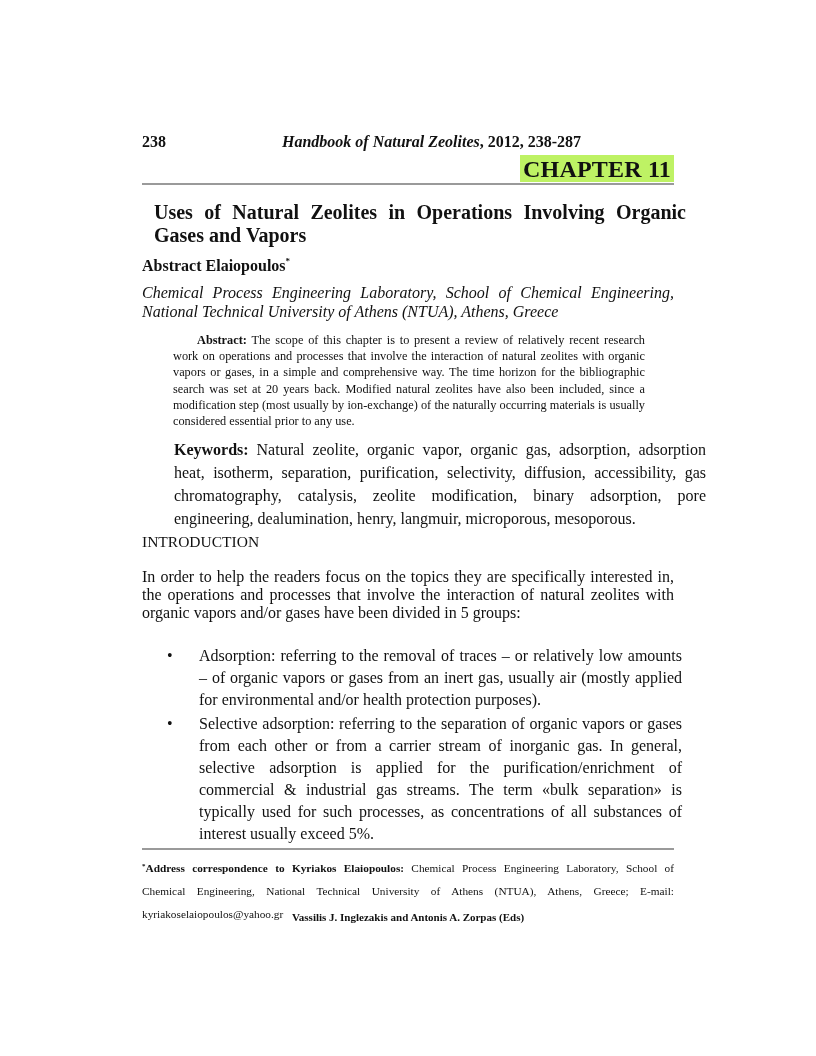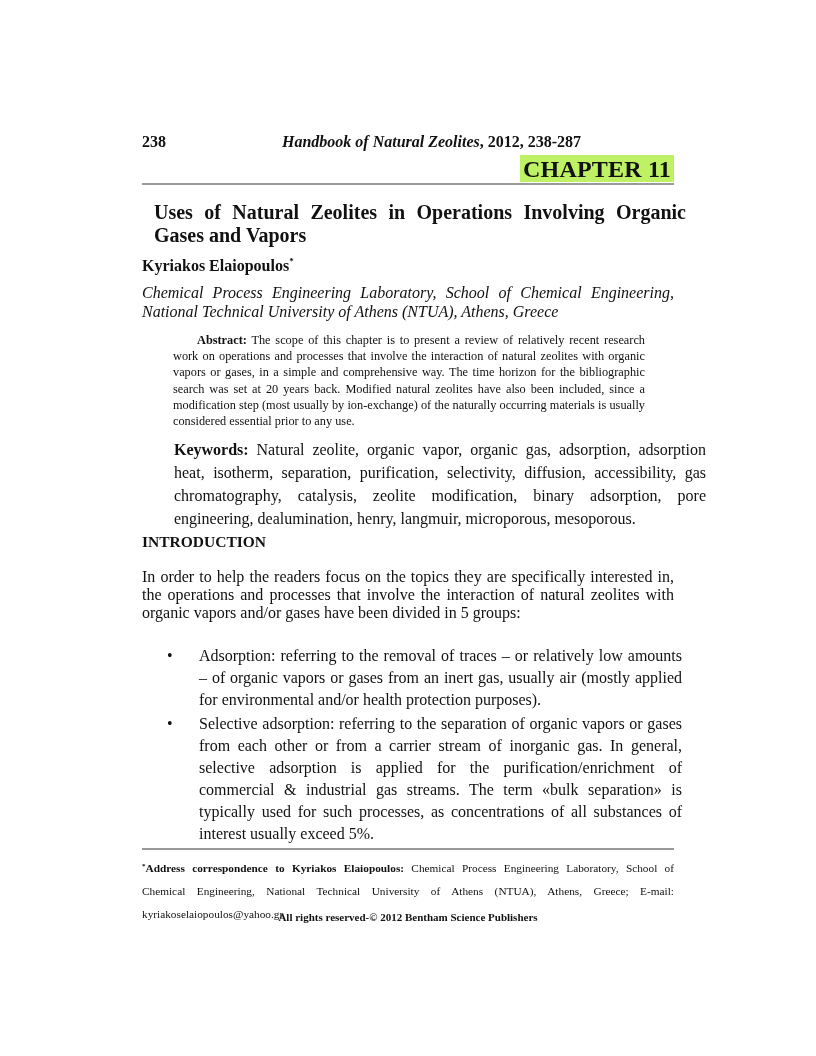--- a/index.html
+++ b/index.html
@@ -17,21 +17,21 @@
              text-align: justify; text-align-last: left; margin-left: 12px; }
     .author { top: 256px; left: 142px; font-size: 16px; font-weight: bold; }
     .author sup { font-size: 9px; vertical-align: 7px; }
     .affil { top: 283px; left: 142px; width: 532px; font-size: 16px; font-style: italic; line-height: 19px;
              text-align: justify; text-align-last: left; }
     .abstract { top: 332px; left: 173px; width: 472px; font-size: 12.3px; line-height: 16.2px;
                 text-align: justify; text-align-last: left; }
     .abstract b { font-weight: bold; margin-left: 24px; }
     .keywords { top: 438px; left: 142px; width: 532px; font-size: 16px; line-height: 23px;
                 text-align: justify; text-align-last: left; margin-left: 32px; }
-    .section-h { top: 533px; left: 142px; font-size: 15.5px; font-weight: bold; }
+    .section-h { top: 533px; left: 142px; font-size: 15.5px; font-weight: normal; }
     .intro { top: 568px; left: 142px; width: 532px; font-size: 16px; line-height: 18px;
              text-align: justify; text-align-last: left; }
     .bullet { left: 142px; width: 532px; font-size: 16px; line-height: 22px; }
     .bullet .dot { position: absolute; left: 25px; top: 0; }
     .bullet .btext { position: absolute; left: 57px; width: 483px; text-align: justify; text-align-last: left; }
     .footnote { top: 855px; left: 142px; width: 532px; font-size: 11.3px; line-height: 23px;
                 text-align: justify; text-align-last: left; }
     .footnote sup { font-size: 7px; vertical-align: 4px; font-weight: bold; }
     .imprint { top: 910px; left: 142px; width: 532px; text-align: center; font-size: 11px; font-weight: bold; line-height: 14px; }
   </style>
@@ -41,21 +41,21 @@
 <div class="abs running-head">
   <span class="page-num">238</span>
   <span class="journal"><span>Handbook of Natural Zeolites</span><span class="yr">, 2012, 238-287</span></span>
 </div>
 
 <div class="abs chapter-box">CHAPTER 11</div>
 <div class="abs rule" style="top:183px;"></div>
 
 <div class="abs title">Uses of Natural Zeolites in Operations Involving Organic Gases and Vapors</div>
 
-<div class="abs author"><span>Kyriakos Elaiopoulos</span><sup>*</sup></div>
+<div class="abs author"><span>Abstract Elaiopoulos</span><sup>*</sup></div>
 
 <div class="abs affil">Chemical Process Engineering Laboratory, School of Chemical Engineering, National Technical University of Athens (NTUA), Athens, Greece</div>
 
 <div class="abs abstract"><b>Abstract:</b><span> The scope of this chapter is to present a review of relatively recent research work on operations and processes that involve the interaction of natural zeolites with organic vapors or gases, in a simple and comprehensive way. The time horizon for the bibliographic search was set at 20 years back. Modified natural zeolites have also been included, since a modification step (most usually by ion-exchange) of the naturally occurring materials is usually considered essential prior to any use.</span></div>
 
 <div class="abs keywords"><b>Keywords:</b><span> Natural zeolite, organic vapor, organic gas, adsorption, adsorption heat, isotherm, separation, purification, selectivity, diffusion, accessibility, gas chromatography, catalysis, zeolite modification, binary adsorption, pore engineering, dealumination, henry, langmuir, microporous, mesoporous.</span></div>
 
 <div class="abs section-h">INTRODUCTION</div>
 
 <div class="abs intro">In order to help the readers focus on the topics they are specifically interested in, the operations and processes that involve the interaction of natural zeolites with organic vapors and/or gases have been divided in 5 groups:</div>
@@ -68,14 +68,14 @@
 <div class="abs bullet" style="top:713px;">
   <span class="dot">•</span>
   <span class="btext">Selective adsorption: referring to the separation of organic vapors or gases from each other or from a carrier stream of inorganic gas. In general, selective adsorption is applied for the purification/enrichment of commercial &amp; industrial gas streams. The term «bulk separation» is typically used for such processes, as concentrations of all substances of interest usually exceed 5%.</span>
 </div>
 
 <div class="abs rule" style="top:848px;"></div>
 
 <div class="abs footnote"><sup>*</sup><b>Address correspondence to Kyriakos Elaiopoulos:</b><span> Chemical Process Engineering Laboratory, School of Chemical Engineering, National Technical University of Athens (NTUA), Athens, Greece; E-mail: kyriakoselaiopoulos@yahoo.gr</span></div>
 
 <div class="abs imprint">
-  <div>All rights reserved-© 2012 Bentham Science Publishers</div>
+  <div>Vassilis J. Inglezakis and Antonis A. Zorpas (Eds)</div>
 </div>
 
 </body></html>

